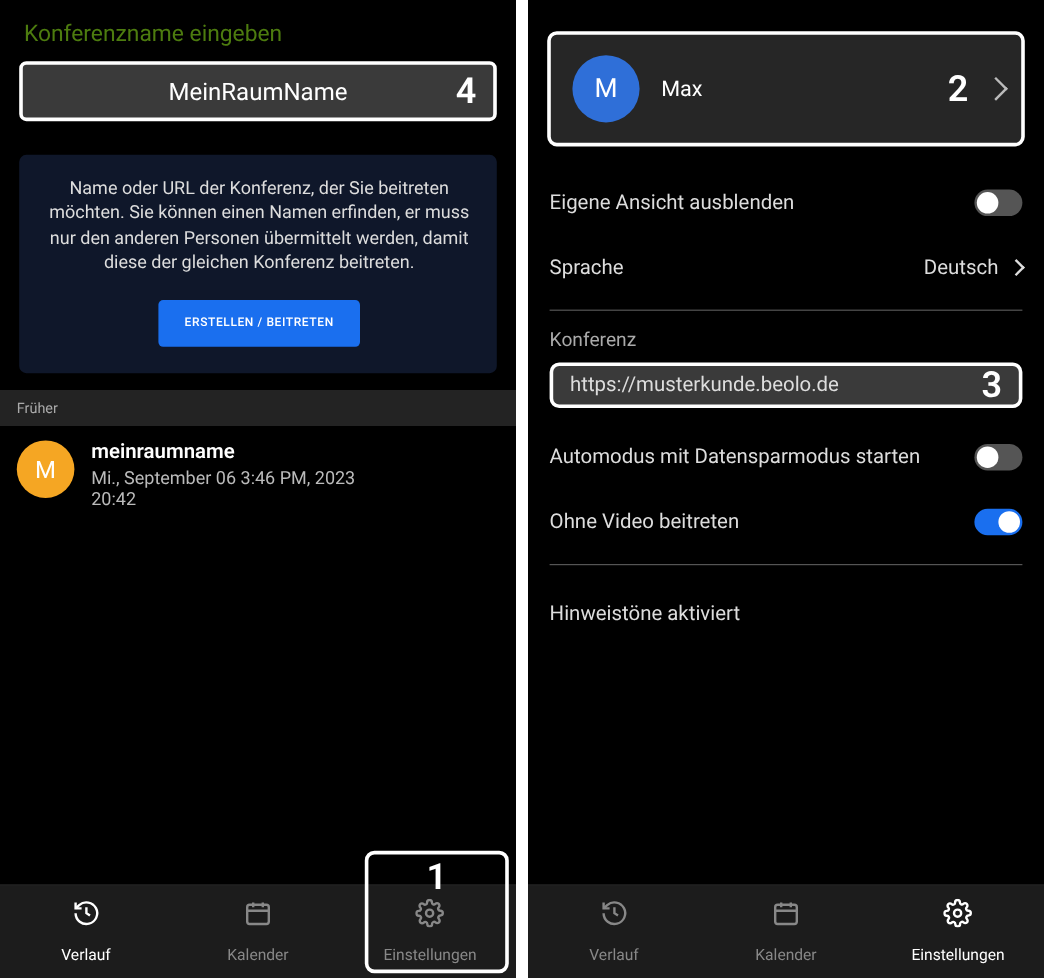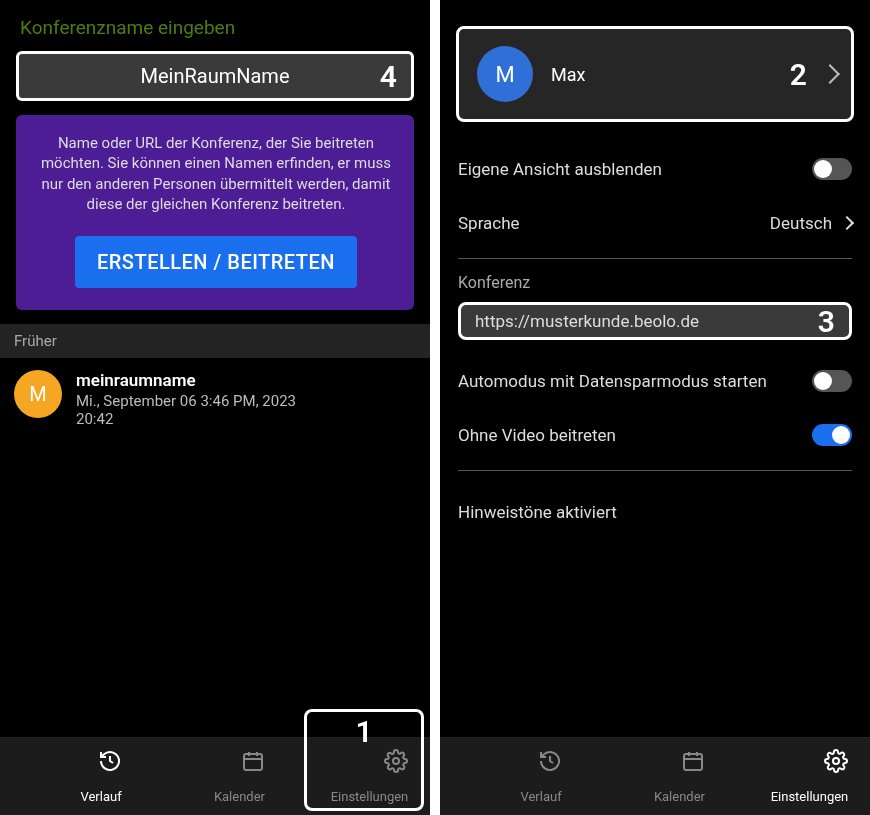--- a/index.html
+++ b/index.html
@@ -44,47 +44,47 @@
     color: #fff;
   }
   .badge-num {
     position: absolute;
     right: 14px;
     font-size: 30px;
     font-weight: 600;
     color: #fff;
   }
   .left .info-card {
-    margin: 14px 16px 0 16px;
-    background: #4c1d95;
+    margin: 28px 16px 0 16px;
+    background: #0f172a;
     border-radius: 6px;
     padding: 18px 12px 22px 14px;
     text-align: center;
   }
   .left .info-card .info-text {
     font-size: 15px;
     line-height: 1.35;
     color: #ddd;
   }
   .left .create-btn {
     margin-top: 22px;
     display: inline-block;
     background: #1a6fef;
     color: #fff;
-    font-size: 20px;
+    font-size: 10px;
     letter-spacing: 0.5px;
     padding: 14px 22px;
     border-radius: 4px;
     font-weight: 500;
   }
   .left .section-earlier {
     margin-top: 14px;
     background: #232323;
     padding: 8px 14px;
-    font-size: 15px;
+    font-size: 12px;
     color: #aaa;
   }
   .left .history-item {
     display: flex;
     padding: 12px 14px;
     gap: 14px;
     align-items: flex-start;
   }
   .avatar {
     width: 48px;
@@ -108,21 +108,21 @@
     height: 78px;
     background: #1c1c1c;
     display: flex;
     align-items: center;
     justify-content: space-around;
     border-top: 1px solid #222;
   }
   .nav-item {
     display: flex;
     flex-direction: column;
-    align-items: flex-end;
+    align-items: center;
     gap: 16px;
     font-size: 13px;
     color: #888;
     width: 100px;
     padding: 6px 0;
   }
   .nav-item.active { color: #fff; }
   .nav-item svg { width: 24px; height: 24px; }
   .nav-highlight {
     position: absolute;

